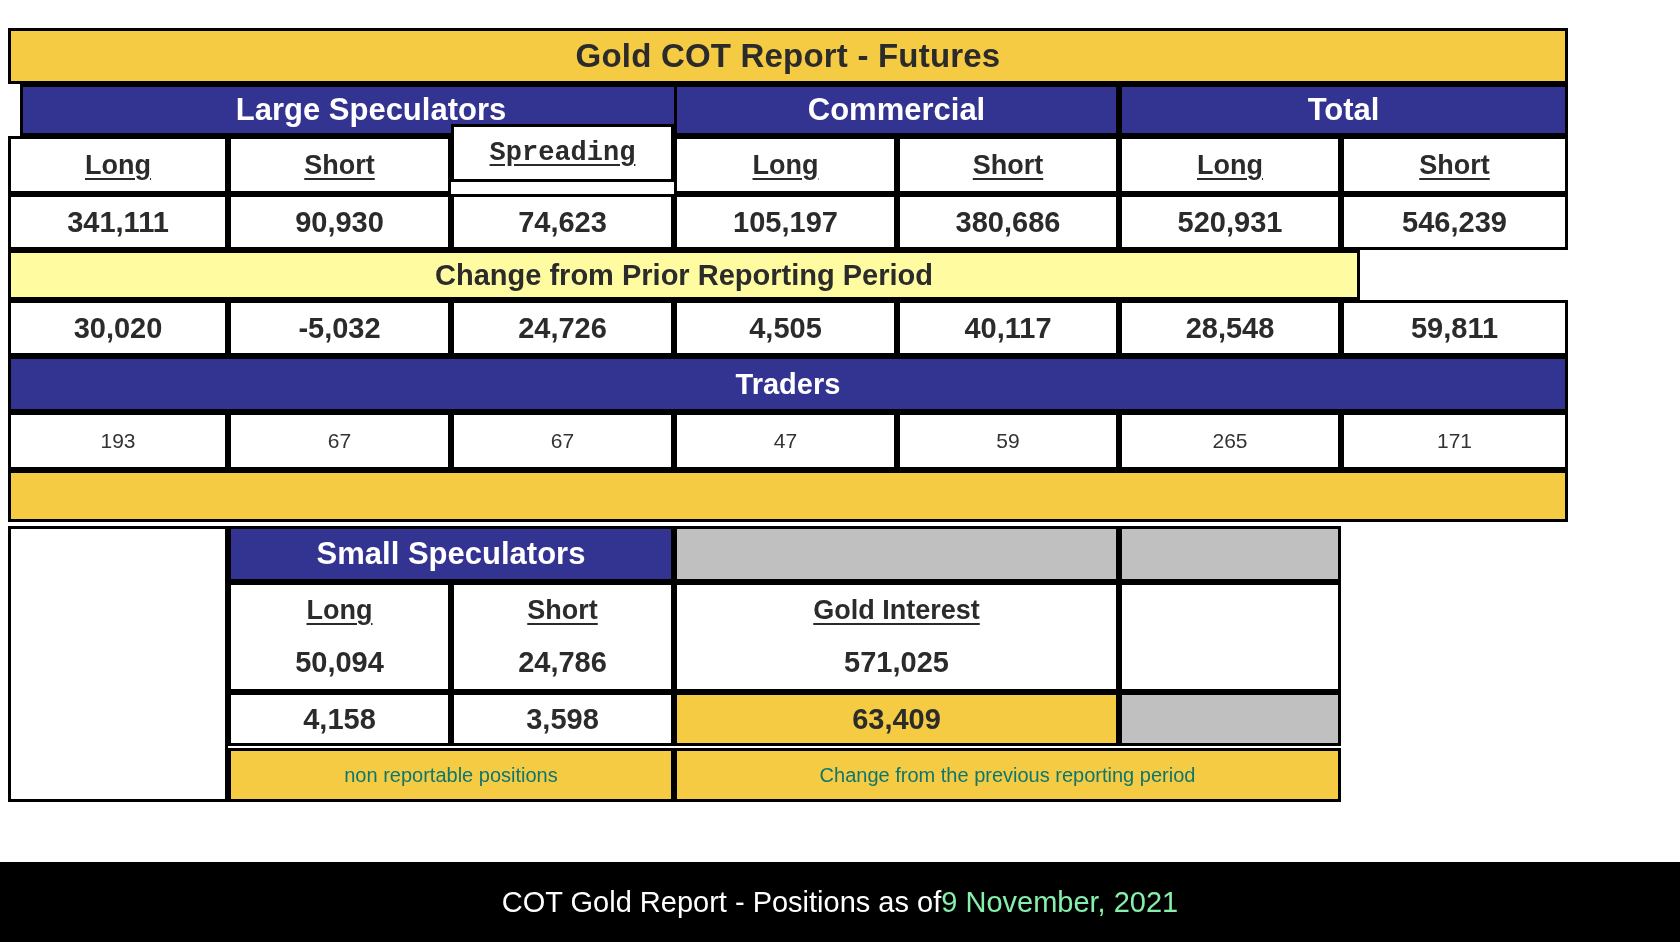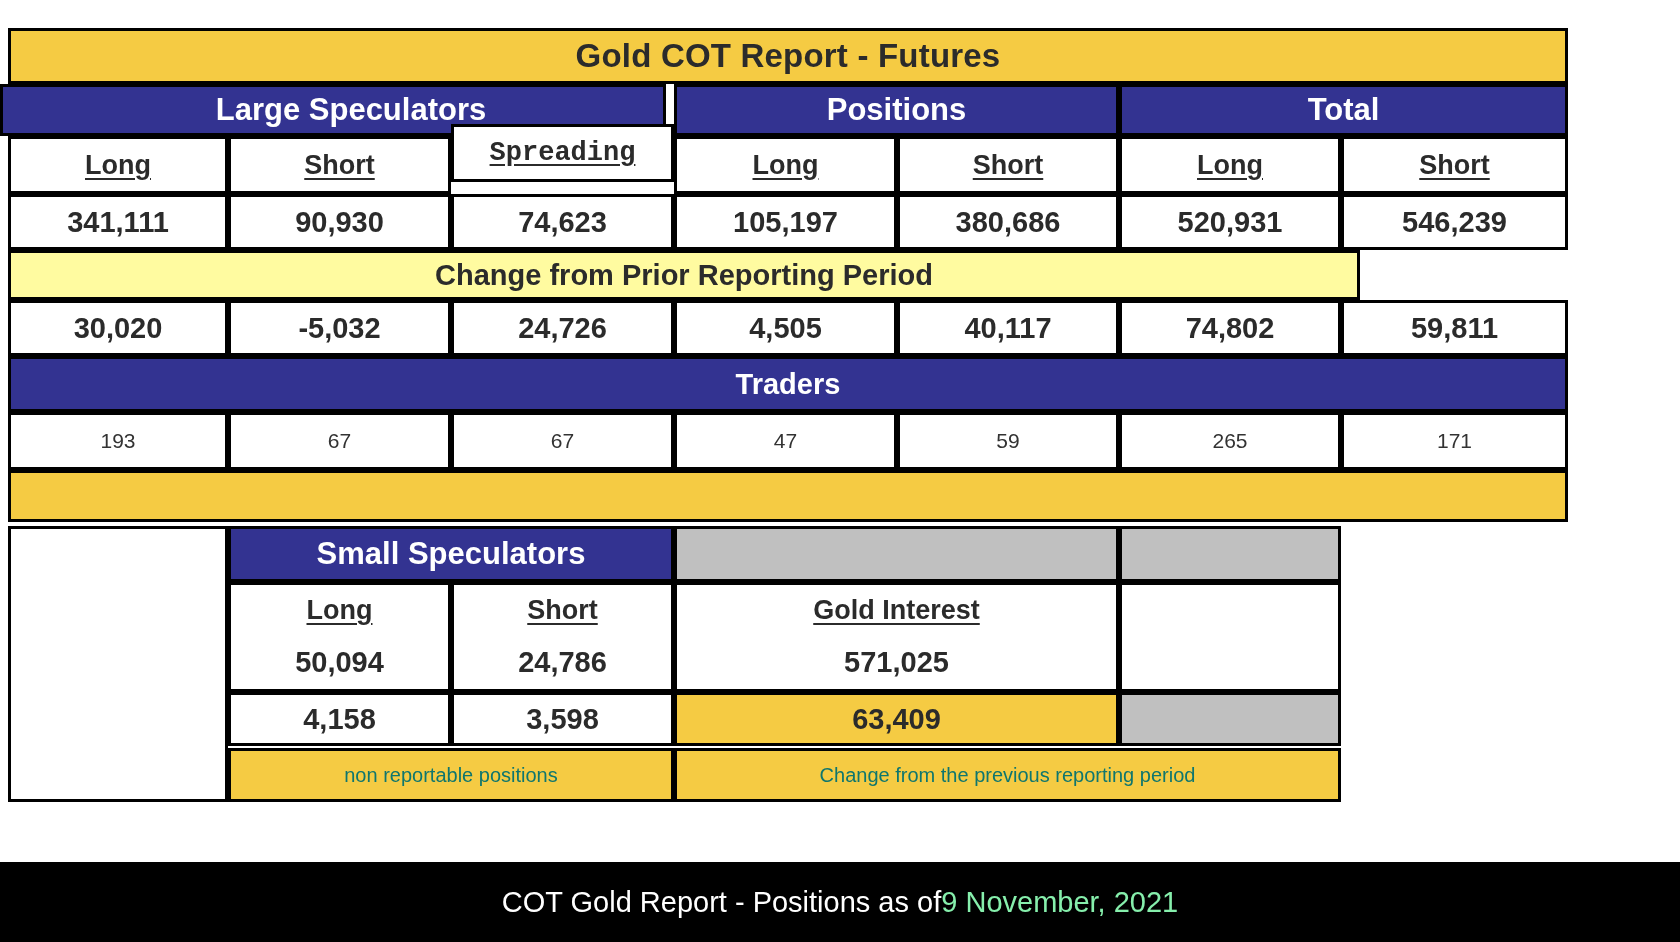--- a/index.html
+++ b/index.html
@@ -68,22 +68,22 @@
     font-size: 29px;
     white-space: nowrap;
   }
   #footer-bar .date { color: #86efac; }
 </style>
 </head>
 <body>
 
 <div id="report">
     <div class="cell gold t-title" style="left: 8px; top: 28px; width: 1560px; height: 56px;">Gold COT Report - Futures</div>
-    <div class="cell blue t-group" style="left: 0; top: 84px; width: 666px; height: 52px; padding-left: 36px;">Large Speculators</div>
-    <div class="cell blue t-group" style="left: 674px; top: 84px; width: 445px; height: 52px;">Positions</div>
+    <div class="cell blue t-group" style="left: 20px; top: 84px; width: 666px; height: 52px; padding-left: 36px;">Large Speculators</div>
+    <div class="cell blue t-group" style="left: 674px; top: 84px; width: 445px; height: 52px;">Commercial</div>
     <div class="cell blue t-group" style="left: 1119px; top: 84px; width: 449px; height: 52px;">Total</div>
     <div class="cell white" style="left: 8px; top: 136px; width: 220px; height: 58px;">
       <span class="t-head">Long</span>
     </div>
     <div class="cell white" style="left: 228px; top: 136px; width: 223px; height: 58px;">
       <span class="t-head">Short</span>
     </div>
     <div class="cell white" style="left: 451px; top: 124px; width: 223px; height: 58px; font-family: Liberation Mono, monospace;">
       <span class="t-head">Spreading</span>
     </div>
@@ -105,21 +105,21 @@
     <div class="cell white t-val" style="left: 674px; top: 194px; width: 223px; height: 56px;">105,197</div>
     <div class="cell white t-val" style="left: 897px; top: 194px; width: 222px; height: 56px;">380,686</div>
     <div class="cell white t-val" style="left: 1119px; top: 194px; width: 222px; height: 56px;">520,931</div>
     <div class="cell white t-val" style="left: 1341px; top: 194px; width: 227px; height: 56px;">546,239</div>
     <div class="cell paleyel t-band" style="left: 8px; top: 250px; width: 1352px; height: 50px;">Change from Prior Reporting Period</div>
     <div class="cell white t-val" style="left: 8px; top: 300px; width: 220px; height: 56px;">30,020</div>
     <div class="cell white t-val" style="left: 228px; top: 300px; width: 223px; height: 56px;">-5,032</div>
     <div class="cell white t-val" style="left: 451px; top: 300px; width: 223px; height: 56px;">24,726</div>
     <div class="cell white t-val" style="left: 674px; top: 300px; width: 223px; height: 56px;">4,505</div>
     <div class="cell white t-val" style="left: 897px; top: 300px; width: 222px; height: 56px;">40,117</div>
-    <div class="cell white t-val" style="left: 1119px; top: 300px; width: 222px; height: 56px;">74,802</div>
+    <div class="cell white t-val" style="left: 1119px; top: 300px; width: 222px; height: 56px;">28,548</div>
     <div class="cell white t-val" style="left: 1341px; top: 300px; width: 227px; height: 56px;">59,811</div>
     <div class="cell blue t-band" style="left: 8px; top: 356px; width: 1560px; height: 56px;">Traders</div>
     <div class="cell white t-traders" style="left: 8px; top: 412px; width: 220px; height: 58px;">193</div>
     <div class="cell white t-traders" style="left: 228px; top: 412px; width: 223px; height: 58px;">67</div>
     <div class="cell white t-traders" style="left: 451px; top: 412px; width: 223px; height: 58px;">67</div>
     <div class="cell white t-traders" style="left: 674px; top: 412px; width: 223px; height: 58px;">47</div>
     <div class="cell white t-traders" style="left: 897px; top: 412px; width: 222px; height: 58px;">59</div>
     <div class="cell white t-traders" style="left: 1119px; top: 412px; width: 222px; height: 58px;">265</div>
     <div class="cell white t-traders" style="left: 1341px; top: 412px; width: 227px; height: 58px;">171</div>
     <div class="cell gold" style="left: 8px; top: 470px; width: 1560px; height: 52px;"></div>

